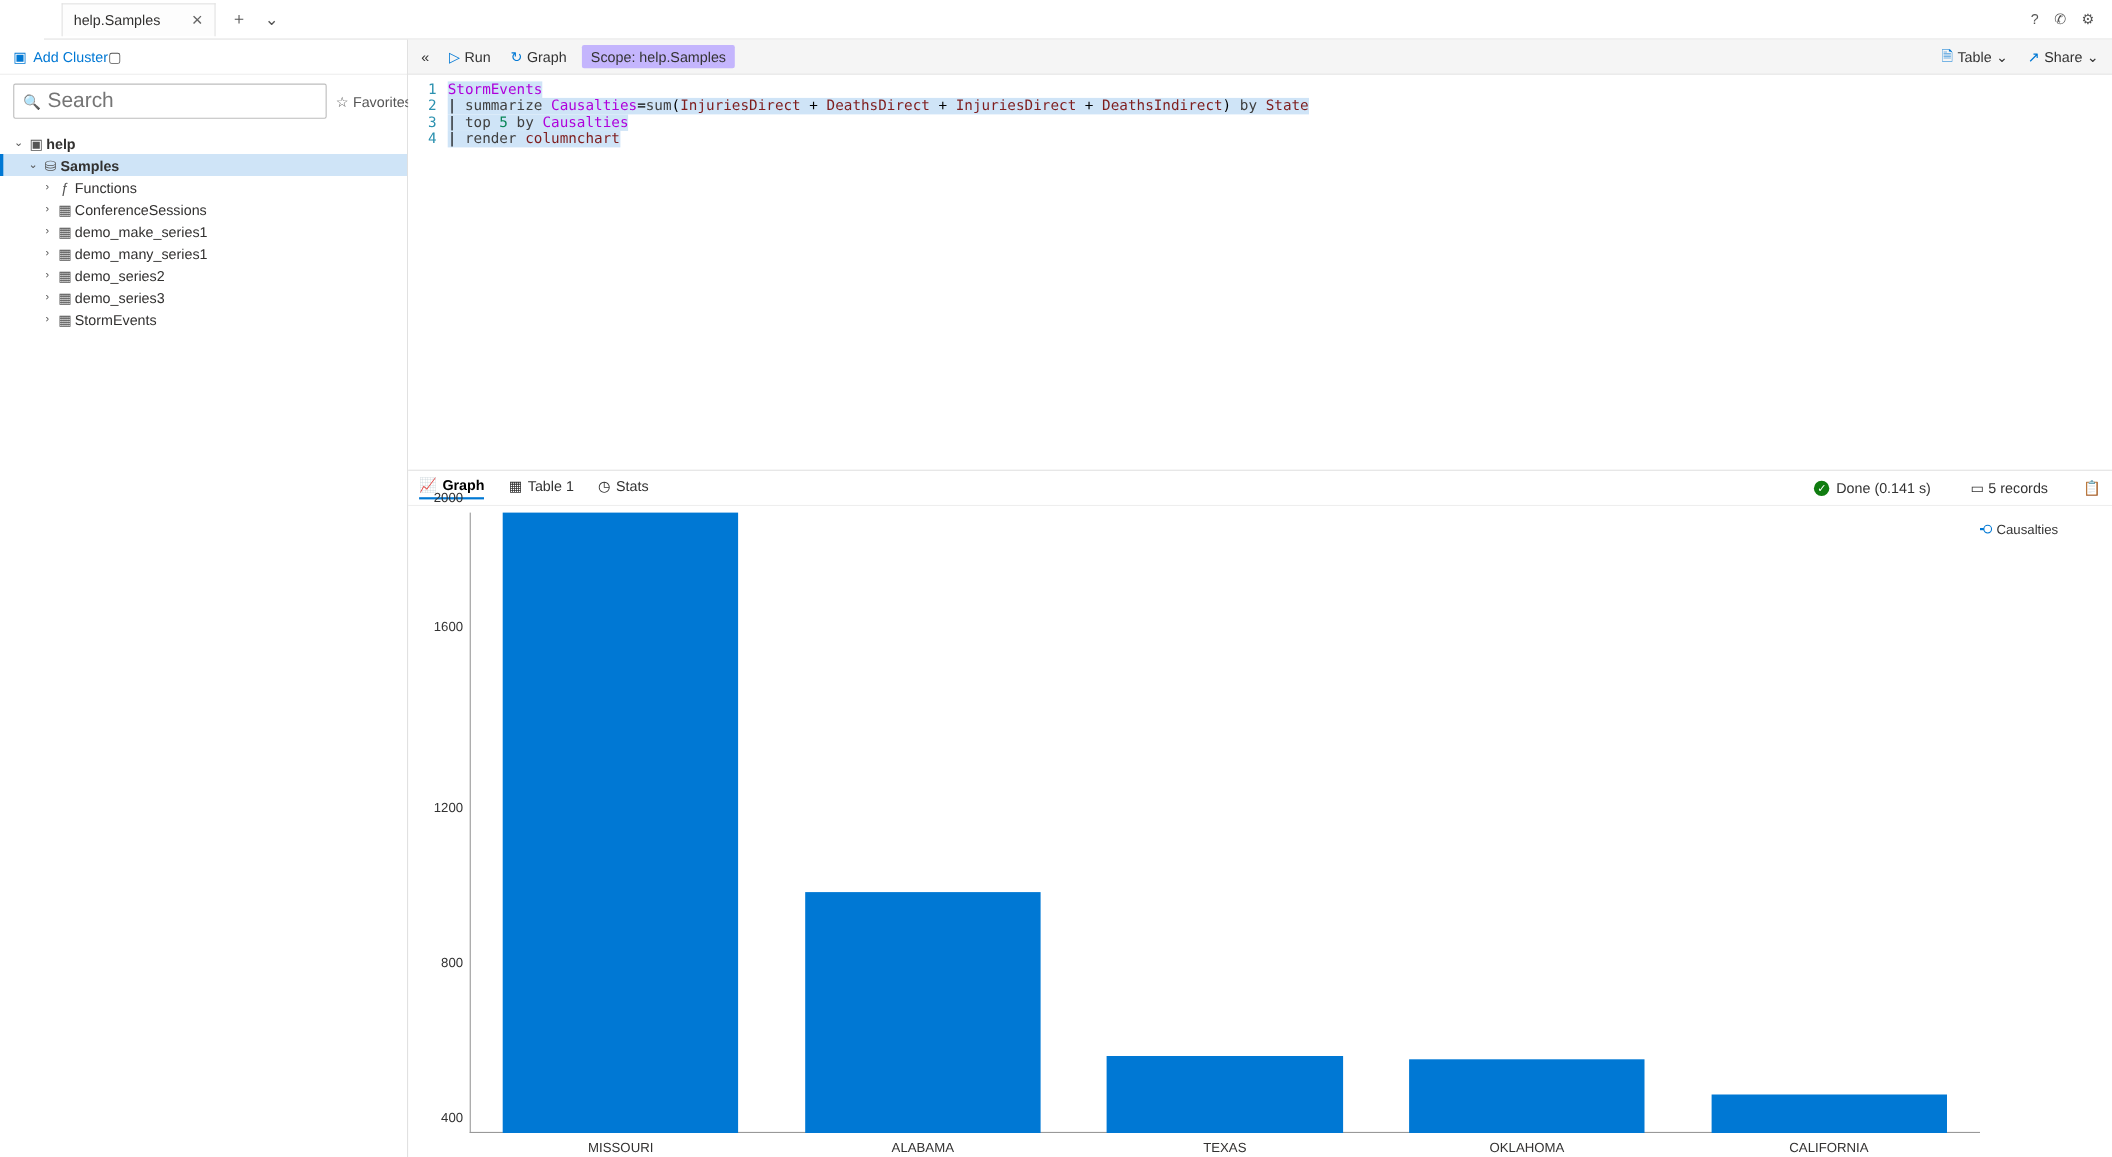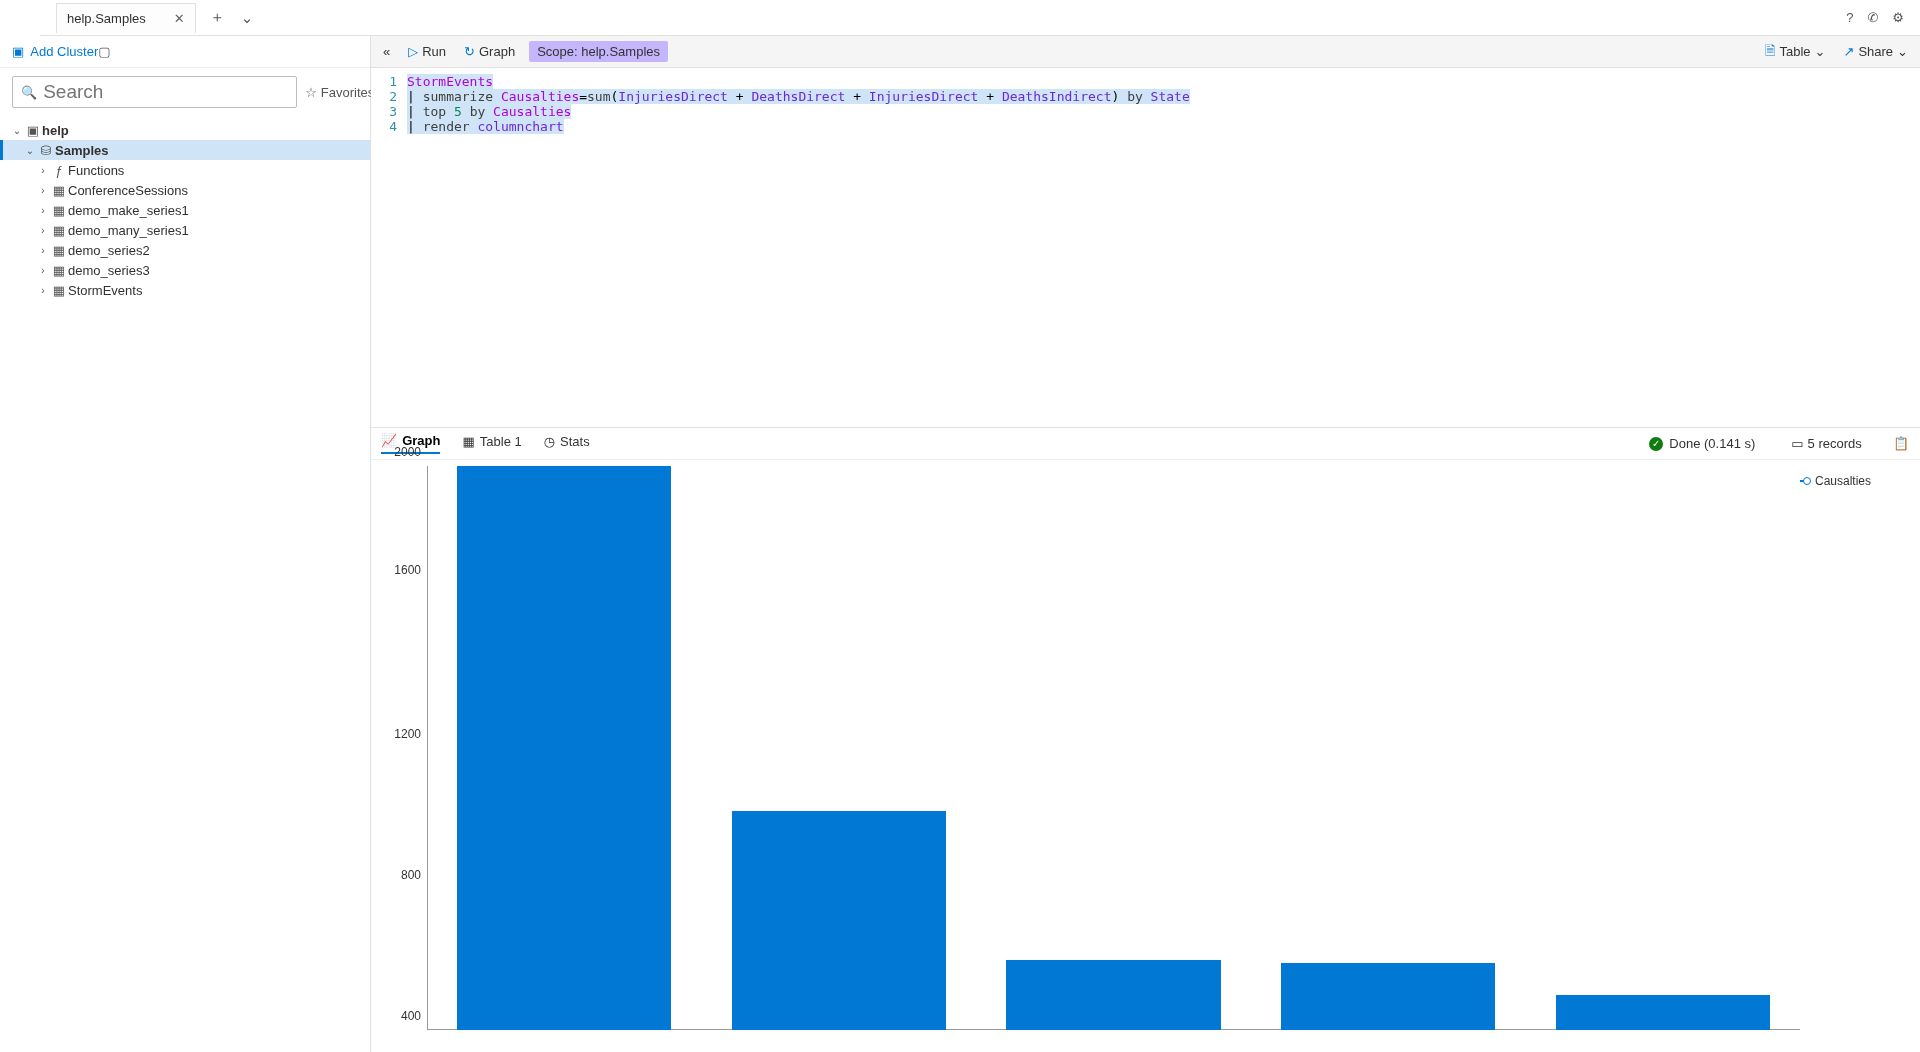--- a/index.html
+++ b/index.html
@@ -45,21 +45,21 @@
 .toolbar .spacer { flex: 1; }
 
 
 .editor { height: 360px; border-bottom: 1px solid #e1e1e1; padding: 6px 0; font-family: Consolas, monospace; font-size: 13px; background: #fff; overflow: auto; }
 .edline { display: flex; }
 .lineno { width: 36px; text-align: right; padding-right: 10px; color: #2b91af; }
 .code { white-space: pre; }
 .kw { color: #404040; }
 .pink { color: #af00db; }
 .eq { color: #000; }
-.col { color: #6d28d9; }
+.col { color: #7f1d1d; }
 .op { color: #000; }
 .sel1 { background: #cfe4f7; }
 .num { color: #098658; }
 
 
 .result-tabs { display: flex; align-items: center; height: 32px; border-bottom: 1px solid #eee; padding: 0 10px; gap: 22px; }
 .result-tabs .rtab { display: flex; align-items: center; gap: 5px; color: #333; cursor: pointer; font-size: 13px; padding-bottom: 4px; }
 .result-tabs .rtab.active { font-weight: 600; border-bottom: 2px solid #0078d4; color: #000; }
 .result-tabs .spacer { flex: 1; }
 .result-tabs .status { display: flex; align-items: center; gap: 6px; color: #333; }
@@ -252,20 +252,27 @@
             <div class="barcol">
               <div class="bar" style="height: 70.5px;"></div>
             </div>
             <div class="barcol">
               <div class="bar" style="height: 66.975px;"></div>
             </div>
             <div class="barcol">
               <div class="bar" style="height: 35.25px;"></div>
             </div>
           </div>
+          <div class="xlab" id="xl">
+            <div>MISSOURI</div>
+            <div>ALABAMA</div>
+            <div>TEXAS</div>
+            <div>OKLAHOMA</div>
+            <div>CALIFORNIA</div>
+          </div>
           <div class="yaxis" id="ya">
             <div class="ytick" style="bottom: 0px;">400</div>
             <div class="ytick" style="bottom: 141px;">800</div>
             <div class="ytick" style="bottom: 282px;">1200</div>
             <div class="ytick" style="bottom: 446px;">1600</div>
             <div class="ytick" style="bottom: 564px;">2000</div>
           </div>
         </div>
       <div class="legend">
         <div class="lg">

